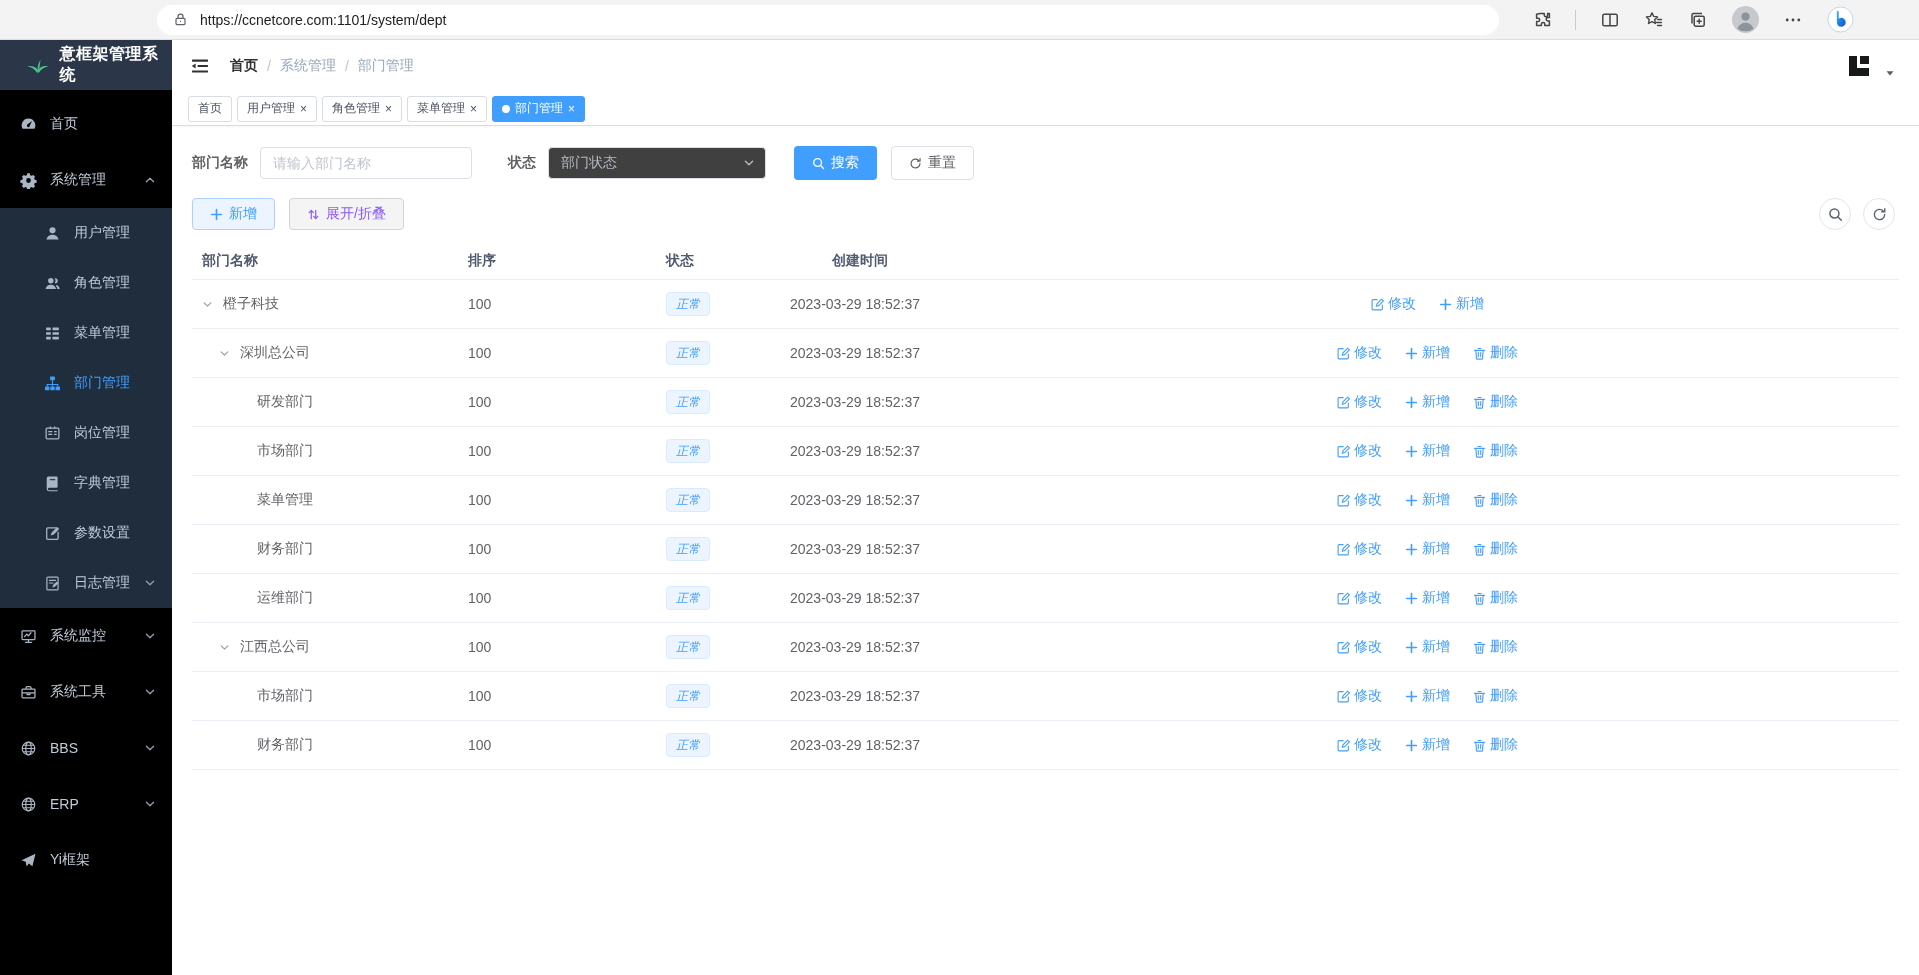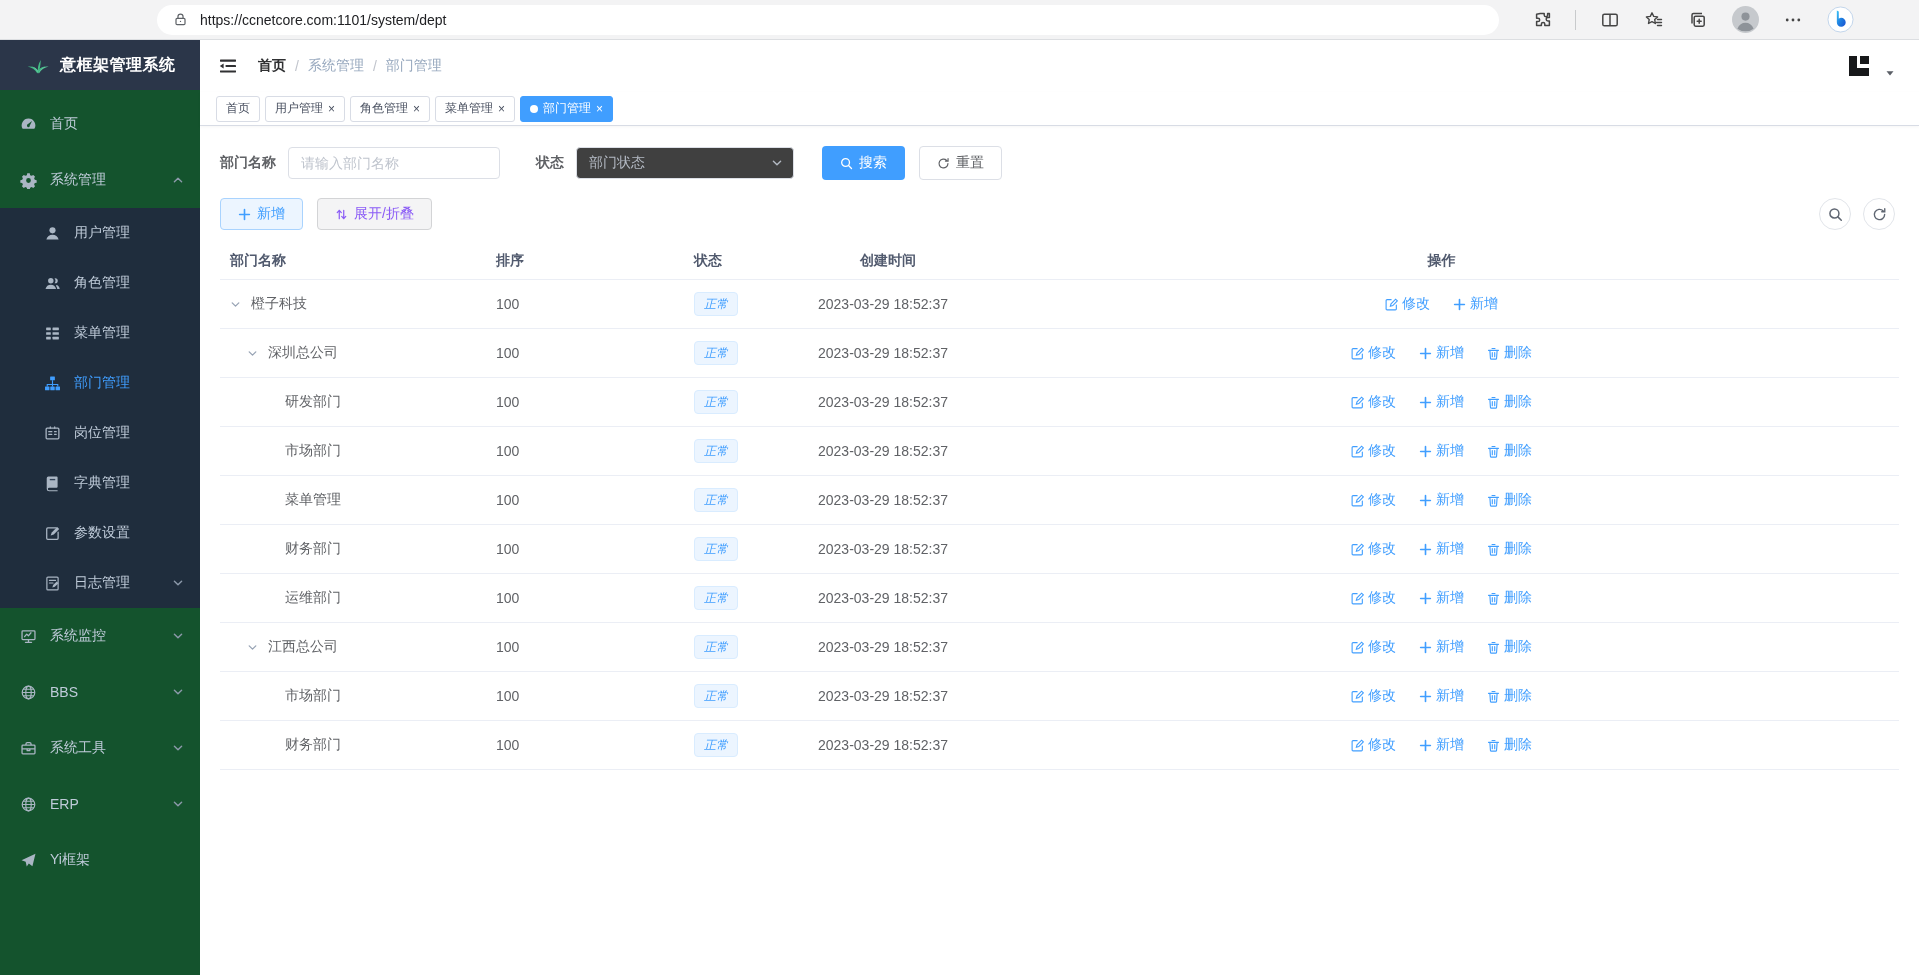--- a/index.html
+++ b/index.html
@@ -18,21 +18,21 @@
   .b-toolbar { display:flex; align-items:center; gap:24px; margin-left:34px; }
   .bt-item { display:flex; align-items:center; gap:22px; }
   .bt-icon { width:20px; height:20px; color:#454545; cursor:pointer; display:block; }
   .bt-icon.avatar, .bt-icon.copilot { width:27px; height:27px; }
   .bt-divider { width:1px; height:20px; background:#c8cacc; display:block; }
 
   
   .app { display:flex; height:935px; }
 
   
-  .sidebar { width:200px; flex-shrink:0; background:#14532d; overflow:hidden; }
+  .sidebar { width:172px; flex-shrink:0; background:#000000; overflow:hidden; }
   .logo-row { height:50px; background:#2b3649; display:flex; align-items:center; padding-left:26px; gap:10px; cursor:pointer; }
   .logo-ico { width:24px; height:24px; }
   .logo-title { color:#fff; font-size:16px; font-weight:bold; letter-spacing:.5px; }
   .menu { padding-top:6px; }
   .menu-item { height:56px; display:flex; align-items:center; padding:0 20px; color:#bfcbd9; font-size:14px; cursor:pointer; position:relative; }
   .menu-item.sub { height:50px; background:#1f2d3d; padding-left:44px; }
   .menu-item .mi-icon { width:17px; height:17px; margin-right:13px; color:#aab6c4; flex-shrink:0; }
   .menu-item.active { color:#409eff; }
   .menu-item.active .mi-icon { color:#409eff; }
   .menu-item .chev { position:absolute; right:16px; width:12px; height:12px; color:#8d9aab; }
@@ -338,41 +338,41 @@
           </span>
           <span>系统监控</span>
           <span class="chev">
             <svg viewBox="0 0 12 12" fill="none" stroke="currentColor" stroke-width="1.4" stroke-linecap="round" stroke-linejoin="round">
               <path d="M2.4 4.2L6 7.8l3.6-3.6"></path>
             </svg>
           </span>
         </div>
         <div class="menu-item top">
           <span class="mi-icon">
+            <svg viewBox="0 0 20 20" fill="none" stroke="currentColor" stroke-width="1.5" stroke-linejoin="round">
+              <rect x="2.4" y="6" width="15.2" height="10.4" rx="1"></rect>
+              <path d="M7 6V4.6A1.6 1.6 0 0 1 8.6 3h2.8A1.6 1.6 0 0 1 13 4.6V6M2.4 10.4h15.2M8.4 10.4v2.2h3.2v-2.2"></path>
+            </svg>
+          </span>
+          <span>系统工具</span>
+          <span class="chev">
+            <svg viewBox="0 0 12 12" fill="none" stroke="currentColor" stroke-width="1.4" stroke-linecap="round" stroke-linejoin="round">
+              <path d="M2.4 4.2L6 7.8l3.6-3.6"></path>
+            </svg>
+          </span>
+        </div>
+        <div class="menu-item top">
+          <span class="mi-icon">
             <svg viewBox="0 0 20 20" fill="none" stroke="currentColor" stroke-width="1.4">
               <circle cx="10" cy="10" r="7.4"></circle>
               <ellipse cx="10" cy="10" rx="3.2" ry="7.4"></ellipse>
               <path d="M2.6 10h14.8M3.6 6.2h12.8M3.6 13.8h12.8"></path>
             </svg>
           </span>
           <span>BBS</span>
-          <span class="chev">
-            <svg viewBox="0 0 12 12" fill="none" stroke="currentColor" stroke-width="1.4" stroke-linecap="round" stroke-linejoin="round">
-              <path d="M2.4 4.2L6 7.8l3.6-3.6"></path>
-            </svg>
-          </span>
-        </div>
-        <div class="menu-item top">
-          <span class="mi-icon">
-            <svg viewBox="0 0 20 20" fill="none" stroke="currentColor" stroke-width="1.5" stroke-linejoin="round">
-              <rect x="2.4" y="6" width="15.2" height="10.4" rx="1"></rect>
-              <path d="M7 6V4.6A1.6 1.6 0 0 1 8.6 3h2.8A1.6 1.6 0 0 1 13 4.6V6M2.4 10.4h15.2M8.4 10.4v2.2h3.2v-2.2"></path>
-            </svg>
-          </span>
-          <span>系统工具</span>
           <span class="chev">
             <svg viewBox="0 0 12 12" fill="none" stroke="currentColor" stroke-width="1.4" stroke-linecap="round" stroke-linejoin="round">
               <path d="M2.4 4.2L6 7.8l3.6-3.6"></path>
             </svg>
           </span>
         </div>
         <div class="menu-item top">
           <span class="mi-icon">
             <svg viewBox="0 0 20 20" fill="none" stroke="currentColor" stroke-width="1.4">
               <circle cx="10" cy="10" r="7.4"></circle>
@@ -538,21 +538,20 @@
             </span>
         </div>
       </div>
 
       <div class="table">
         <div class="t-row t-head">
           <div class="c-name">部门名称</div>
           <div class="c-sort">排序</div>
           <div class="c-status">状态</div>
           <div class="c-date">创建时间</div>
-          <div class="c-ops">操作</div>
         </div>
         <div class="t-row" style="--level: 0;">
             <div class="c-name row-name">
               <span class="tree-arrow">
                 <span>
                   <svg viewBox="0 0 12 12" fill="none" stroke="currentColor" stroke-width="1.4" stroke-linecap="round" stroke-linejoin="round">
                     <path d="M2.4 4.2L6 7.8l3.6-3.6"></path>
                   </svg>
                 </span>
               </span>

